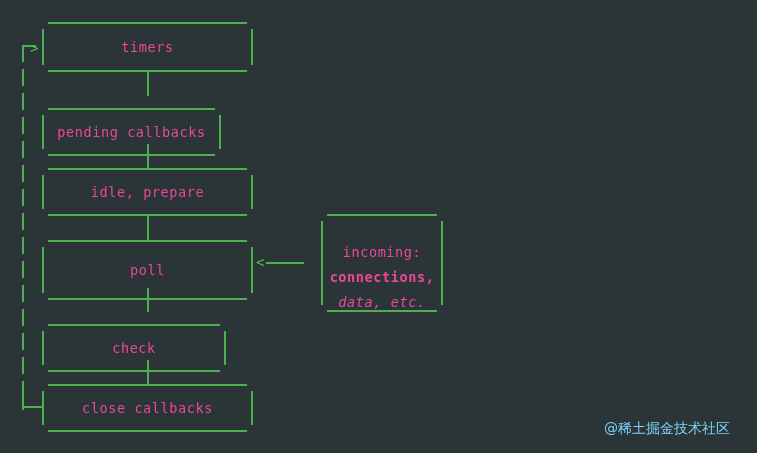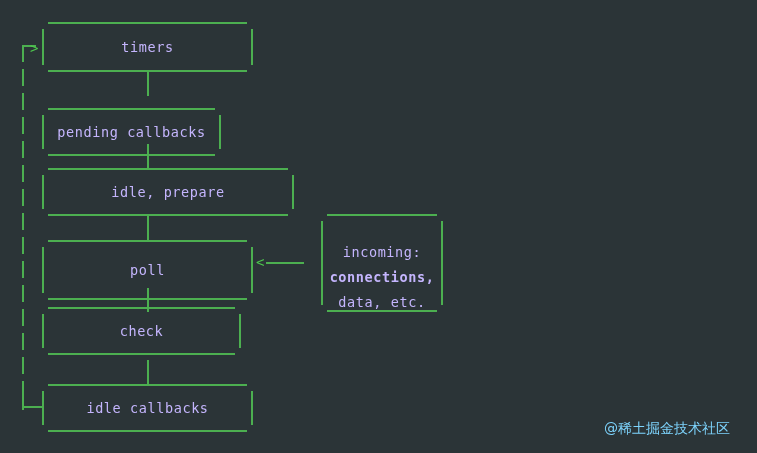--- a/index.html
+++ b/index.html
@@ -54,21 +54,21 @@
   .box .e-left  { left: 0; }
   .box .e-right { right: 0; }
 
   .box-label {
     position: absolute;
     left: 0;
     right: 0;
     top: 50%;
     transform: translateY(-50%);
     text-align: center;
-    color: #c4b5fd;
+    color: #ec4899;
     font-size: 13.5px;
     letter-spacing: 0.6px;
     line-height: 19px;
     white-space: pre;
     user-select: none;
   }
 
   
   .box-label.multi {
     line-height: 25px;
@@ -132,63 +132,63 @@
 
   <div class="box" style="left:42px; top:108px; width:179px; height:48px;">
     <span class="e-top"></span>
     <span class="e-bot"></span>
     <span class="e-left"></span>
     <span class="e-right"></span>
     <span class="box-label">pending callbacks</span>
   </div>
   <div class="seg-v" style="left:147px; top:144px; height:24px;"></div>
 
-  <div class="box" style="left:42px; top:168px; width:252px; height:48px;">
+  <div class="box" style="left:42px; top:168px; width:211px; height:48px;">
     <span class="e-top"></span>
     <span class="e-bot"></span>
     <span class="e-left"></span>
     <span class="e-right"></span>
     <span class="box-label">idle, prepare</span>
   </div>
   <div class="seg-v" style="left:147px; top:216px; height:24px;"></div>
 
   <div class="box" style="left:42px; top:240px; width:211px; height:60px;">
     <span class="e-top"></span>
     <span class="e-bot"></span>
     <span class="e-left"></span>
     <span class="e-right"></span>
     <span class="box-label">poll</span>
   </div>
   <div class="seg-v" style="left:147px; top:288px; height:24px;"></div>
 
-  <div class="box" style="left:42px; top:307px; width:199px; height:48px;padding-left:8px;">
+  <div class="box" style="left:42px; top:324px; width:184px; height:48px;padding-left:8px;">
     <span class="e-top"></span>
     <span class="e-bot"></span>
     <span class="e-left"></span>
     <span class="e-right"></span>
     <span class="box-label">check</span>
   </div>
   <div class="seg-v" style="left:147px; top:360px; height:24px;"></div>
 
   <div class="box" style="left:42px; top:384px; width:211px; height:48px;">
     <span class="e-top"></span>
     <span class="e-bot"></span>
     <span class="e-left"></span>
     <span class="e-right"></span>
-    <span class="box-label">idle callbacks</span>
+    <span class="box-label">close callbacks</span>
   </div>
 
   <div class="seg-h" style="left:266px; top:262px; width:38px;"></div>
   <div class="arrow-glyph" style="left:256px; top:255px;">&lt;</div>
 
   <div class="box" style="left:304px; top:214px; width:122px; height:98px;margin-left:17px;">
     <span class="e-top"></span>
     <span class="e-bot"></span>
     <span class="e-left"></span>
     <span class="e-right"></span>
     <span class="box-label multi" style="top:26px; transform:none;">incoming:</span>
     <span class="box-label multi" style="top:51px; transform:none;font-weight:bold;">connections,</span>
-    <span class="box-label multi" style="top:76px; transform:none;">data, etc.</span>
+    <span class="box-label multi" style="top:76px; transform:none;font-style:italic;">data, etc.</span>
   </div>
 
   <div class="watermark" style="left:604px; top:420px;">@稀土掘金技术社区</div>
 
 </div>
 
 </body></html>

